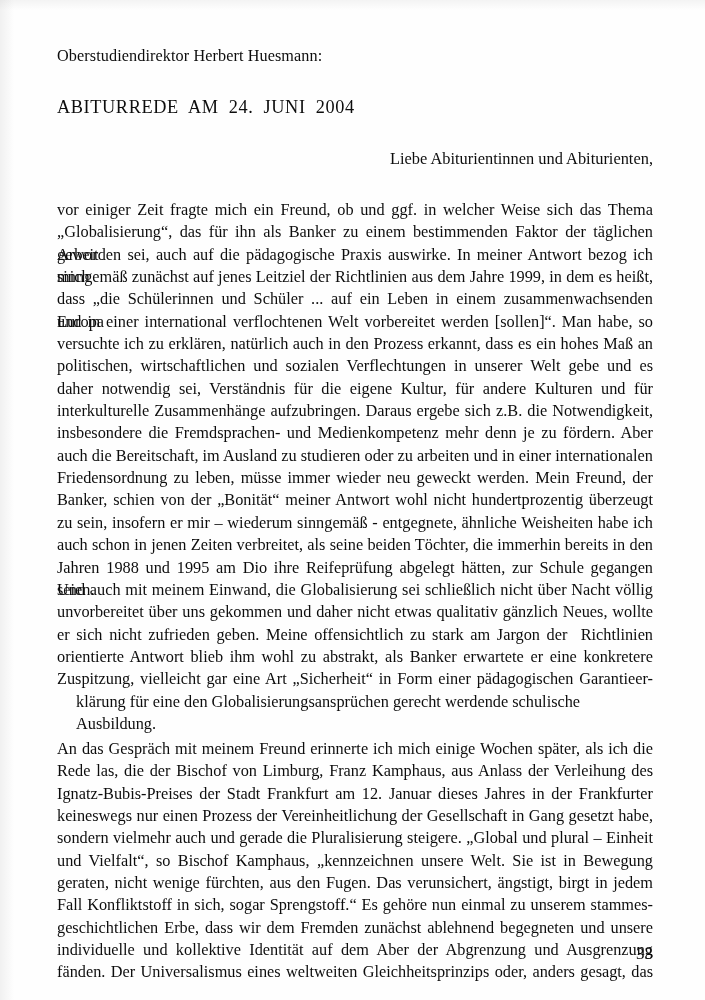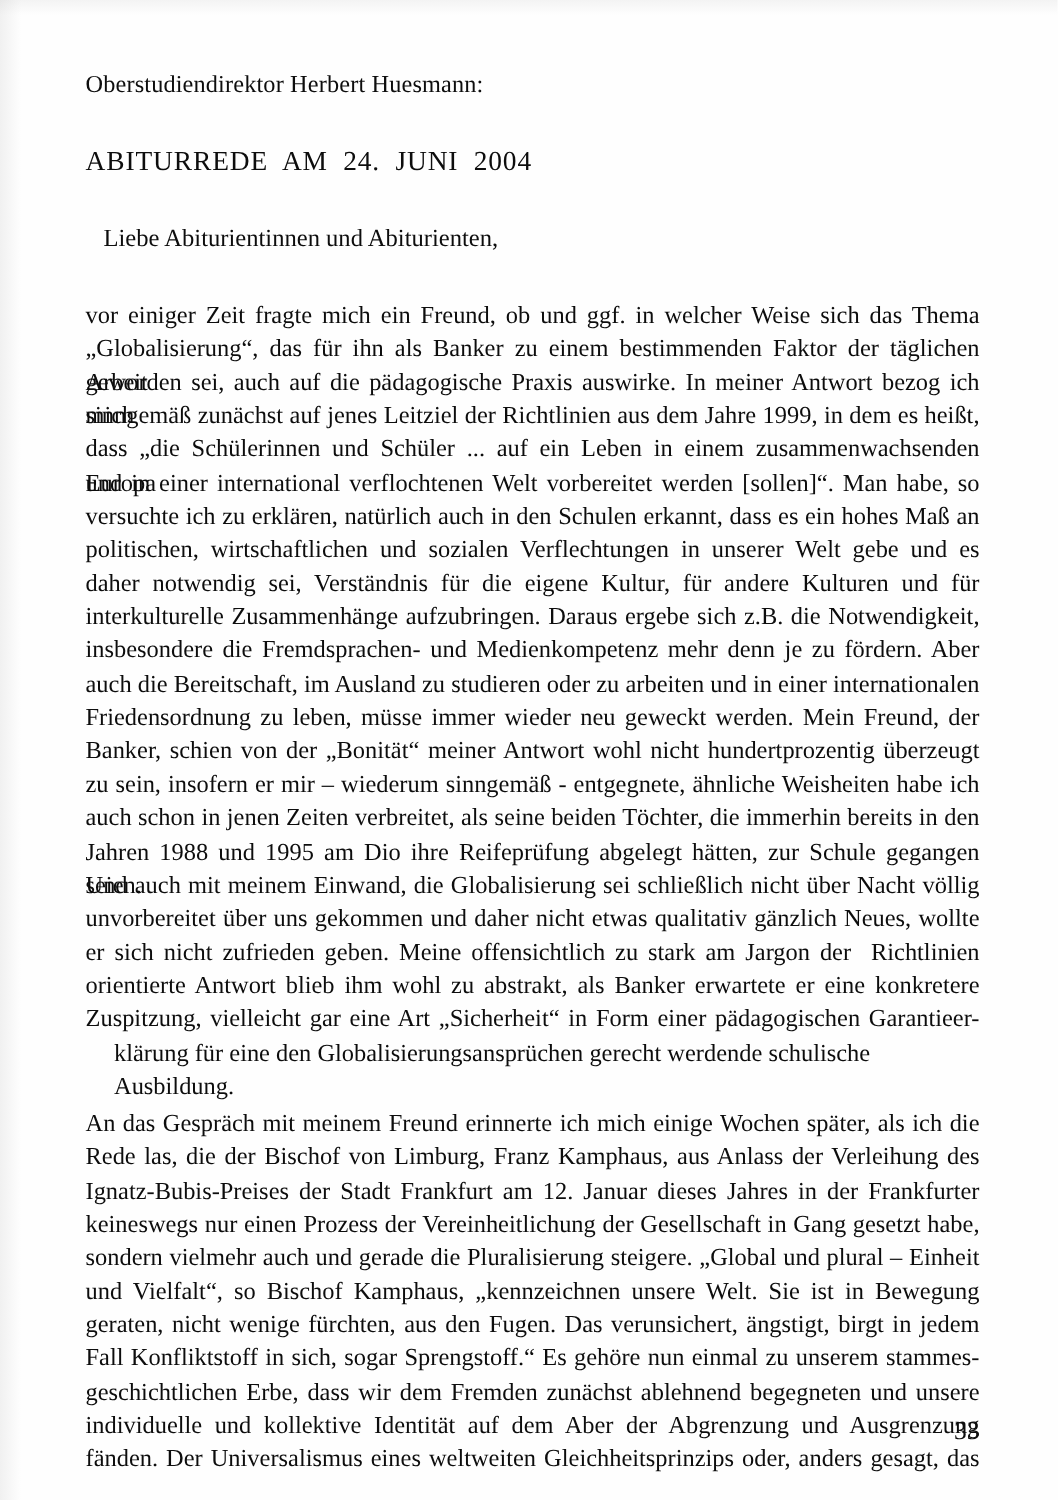--- a/index.html
+++ b/index.html
@@ -56,20 +56,21 @@
     font-weight: normal;
     letter-spacing: 0.6px;
     word-spacing: 5px;
     margin: 30px 0 0 0;
     line-height: 22px;
   }
   .salutation {
     font-size: 16.4px;
     line-height: 20px;
     margin: 31px 0 0 12px;
+    text-align: right;
   }
   .body-para {
     font-size: 16.3px;
     line-height: 22.35px;
     margin: 30px 0 0 0;
   }
   .body-para.second {
     margin-top: 25px;
   }
   
@@ -109,21 +110,21 @@
 
     <p class="salutation">Liebe Abiturientinnen und Abiturienten,</p>
 
     <div class="body-para" id="para-1">
         <span class="ln">vor einiger Zeit fragte mich ein Freund, ob und ggf. in welcher Weise sich das Thema</span>
         <span class="ln">„Globalisierung“, das für ihn als Banker zu einem bestimmenden Faktor der täglichen Arbeit</span>
         <span class="ln">geworden sei, auch auf die pädagogische Praxis auswirke. In meiner Antwort bezog ich mich</span>
         <span class="ln">sinngemäß zunächst auf jenes Leitziel der Richtlinien aus dem Jahre 1999, in dem es heißt,</span>
         <span class="ln">dass „die Schülerinnen und Schüler ... auf ein Leben in einem zusammenwachsenden Europa</span>
         <span class="ln">und in einer international verflochtenen Welt vorbereitet werden [sollen]“. Man habe, so</span>
-        <span class="ln">versuchte ich zu erklären, natürlich auch in den Schulen erkannt, dass es ein hohes Maß an</span>
+        <span class="ln">versuchte ich zu erklären, natürlich auch in den Prozess erkannt, dass es ein hohes Maß an</span>
         <span class="ln">politischen, wirtschaftlichen und sozialen Verflechtungen in unserer Welt gebe und es</span>
         <span class="ln">daher notwendig sei, Verständnis für die eigene Kultur, für andere Kulturen und für</span>
         <span class="ln">interkulturelle Zusammenhänge aufzubringen. Daraus ergebe sich z.B. die Notwendigkeit,</span>
         <span class="ln">insbesondere die Fremdsprachen- und Medienkompetenz mehr denn je zu fördern. Aber</span>
         <span class="ln">auch die Bereitschaft, im Ausland zu studieren oder zu arbeiten und in einer internationalen</span>
         <span class="ln">Friedensordnung zu leben, müsse immer wieder neu geweckt werden. Mein Freund, der</span>
         <span class="ln">Banker, schien von der „Bonität“ meiner Antwort wohl nicht hundertprozentig überzeugt</span>
         <span class="ln">zu sein, insofern er mir – wiederum sinngemäß - entgegnete, ähnliche Weisheiten habe ich</span>
         <span class="ln">auch schon in jenen Zeiten verbreitet, als seine beiden Töchter, die immerhin bereits in den</span>
         <span class="ln">Jahren 1988 und 1995 am Dio ihre Reifeprüfung abgelegt hätten, zur Schule gegangen seien.</span>

